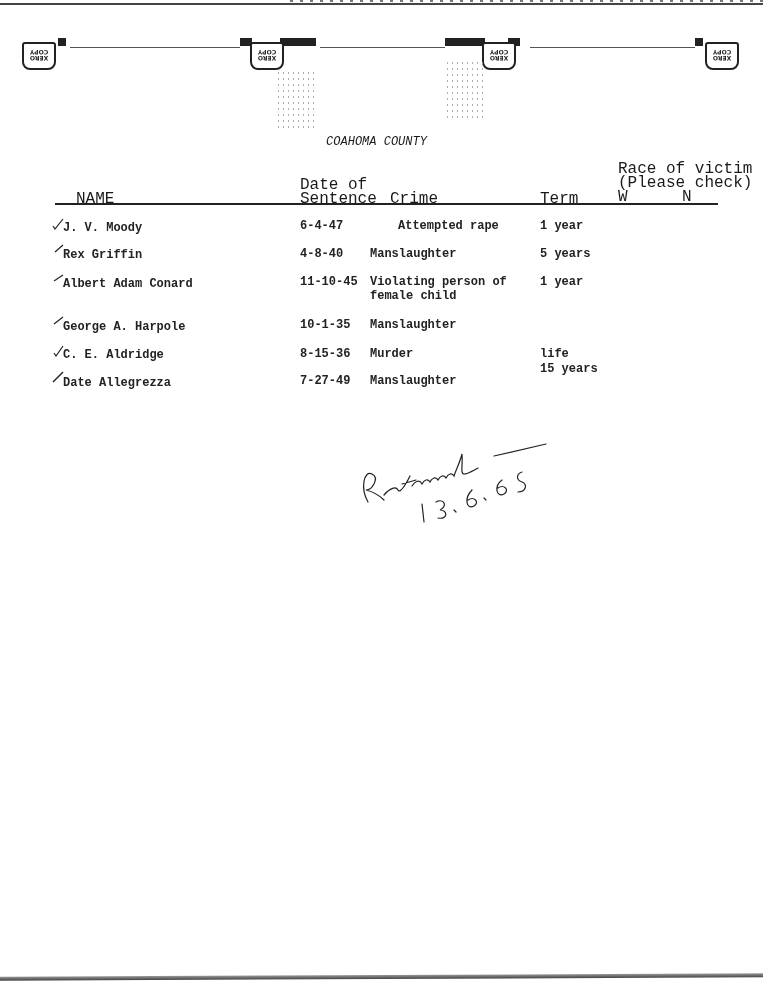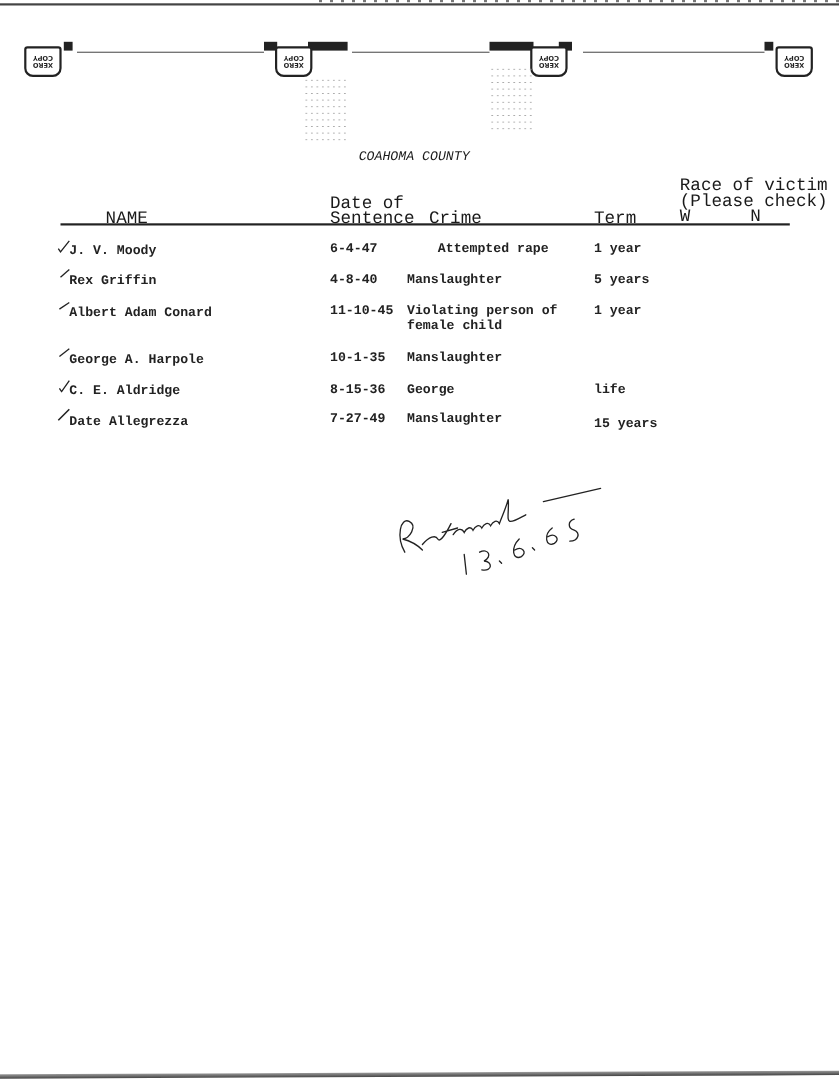--- a/index.html
+++ b/index.html
@@ -62,21 +62,21 @@
   </div>
 <div class="speckle" style="left:445px;top:60px;"></div>
 
 <div class="xero-tab" style="left:695px;width:8px;"></div>
 <div class="xero" style="left:705px;">
     <div class="lbl">XERO COPY</div>
   </div>
 
 <div class="title"><span>COAHOMA COUNTY</span></div>
 
-<div class="hdr" style="left:96px;top:192px;font-family:Liberation Mono, monospace;">NAME</div>
+<div class="hdr" style="left:76px;top:192px;font-family:Liberation Mono, monospace;">NAME</div>
 <div class="hdr" style="left:300px;top:178px;">Date of</div>
 <div class="hdr" style="left:300px;top:192px;">Sentence</div>
 <div class="hdr" style="left:370px;top:192px;margin-left:20px;">Crime</div>
 <div class="hdr" style="left:540px;top:192px;">Term</div>
 <div class="hdr" style="left:618px;top:162px;">Race of victim</div>
 <div class="hdr" style="left:618px;top:176px;">(Please check)</div>
 <div class="hdr" style="left:618px;top:190px;">W</div>
 <div class="hdr" style="left:682px;top:190px;">N</div>
 
 <div class="rule"></div>
@@ -121,32 +121,32 @@
   <div class="cell crime" style="top:318px;">Manslaughter</div>
   <div class="cell term" style="top:318px;"></div>
 </div>
 
 <div>
   <svg class="tick" style="top:345px;" viewBox="0 0 12 12">
       <path d="M2 8 L4 11 L11 1" stroke="#222" stroke-width="1.2" fill="none"></path>
     </svg>
   <div class="cell name" style="top:348px;">C. E. Aldridge</div>
   <div class="cell date" style="top:347px;">8-15-36</div>
-  <div class="cell crime" style="top:347px;">George</div>
+  <div class="cell crime" style="top:347px;">Murder</div>
   <div class="cell term" style="top:347px;">life</div>
 </div>
 
 <div>
   <svg class="tick" style="top:371px;" viewBox="0 0 12 12">
       <path d="M1 11 L11 1" stroke="#222" stroke-width="1.4" fill="none"></path>
     </svg>
   <div class="cell name" style="top:376px;">Date Allegrezza</div>
   <div class="cell date" style="top:374px;">7-27-49</div>
   <div class="cell crime" style="top:374px;">Manslaughter</div>
-  <div class="cell term" style="top:378px;text-align:center;">15 years</div>
+  <div class="cell term" style="top:362px;text-align:center;">15 years</div>
 </div>
 
 <svg class="sig" width="210" height="100" viewBox="0 0 210 100">
   <g fill="none" stroke="#222" stroke-width="1.2" stroke-linecap="round">
     <path d="M18 62 C10 48, 14 30, 22 34 C30 38, 22 50, 16 50 C24 52, 30 56, 34 60"></path>
     <path d="M34 55 C40 48, 46 46, 48 50 C50 54, 56 44, 60 36 M52 44 L66 40"></path>
     <path d="M62 46 C66 40, 70 40, 72 44 C74 40, 78 38, 80 42 C82 38, 86 36, 88 40 C90 36, 94 34, 96 38 C98 34, 102 32, 104 36 C106 30, 110 22, 112 14 C113 24, 110 34, 114 34 C118 34, 124 30, 128 28"></path>
     <path d="M144 16 L196 4"></path>
     <path d="M72 64 L74 82"></path>
     <path d="M86 62 C94 58, 98 66, 90 70 C98 70, 98 80, 88 78"></path>

